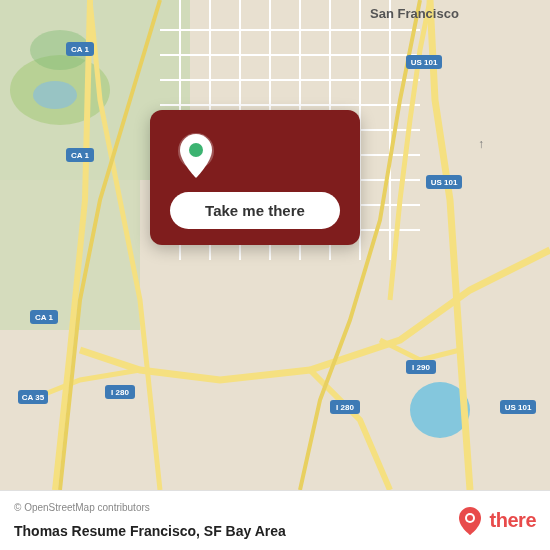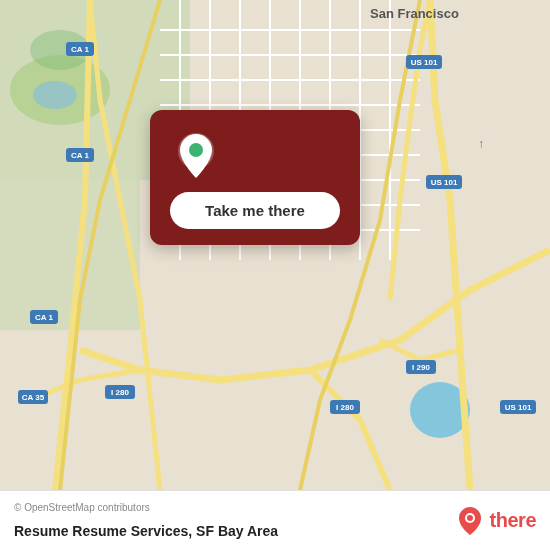--- a/index.html
+++ b/index.html
@@ -206,21 +206,21 @@
       <path d="M26 4C17.2 4 10 11.2 10 20c0 12 16 28 16 28s16-16 16-28C42 11.2 34.8 4 26 4z" fill="white"></path>
       <circle cx="26" cy="20" r="7" fill="#3cb371"></circle>
     </svg>
     <button id="take-me-there-btn">Take me there</button>
   </div>
 </div>
 
 <div id="bottom-bar">
   <div id="bottom-left">
     <span id="attribution-text">© OpenStreetMap contributors</span>
-    <span id="place-name">Resume Resume Services, SF Bay Area</span>
+    <span id="place-name">Thomas Resume Francisco, SF Bay Area</span>
   </div>
   <div id="moovit-logo">
 
     <svg id="moovit-pin" viewBox="0 0 32 32" xmlns="http://www.w3.org/2000/svg">
       <path d="M16 2C10 2 5 7 5 13c0 9 11 17 11 17S27 22 27 13C27 7 22 2 16 2z" fill="#e84b4b"></path>
       <circle cx="16" cy="13" r="5" fill="white"></circle>
       <circle cx="16" cy="13" r="3" fill="#e84b4b"></circle>
     </svg>
     <span id="moovit-text">there</span>
   </div>

